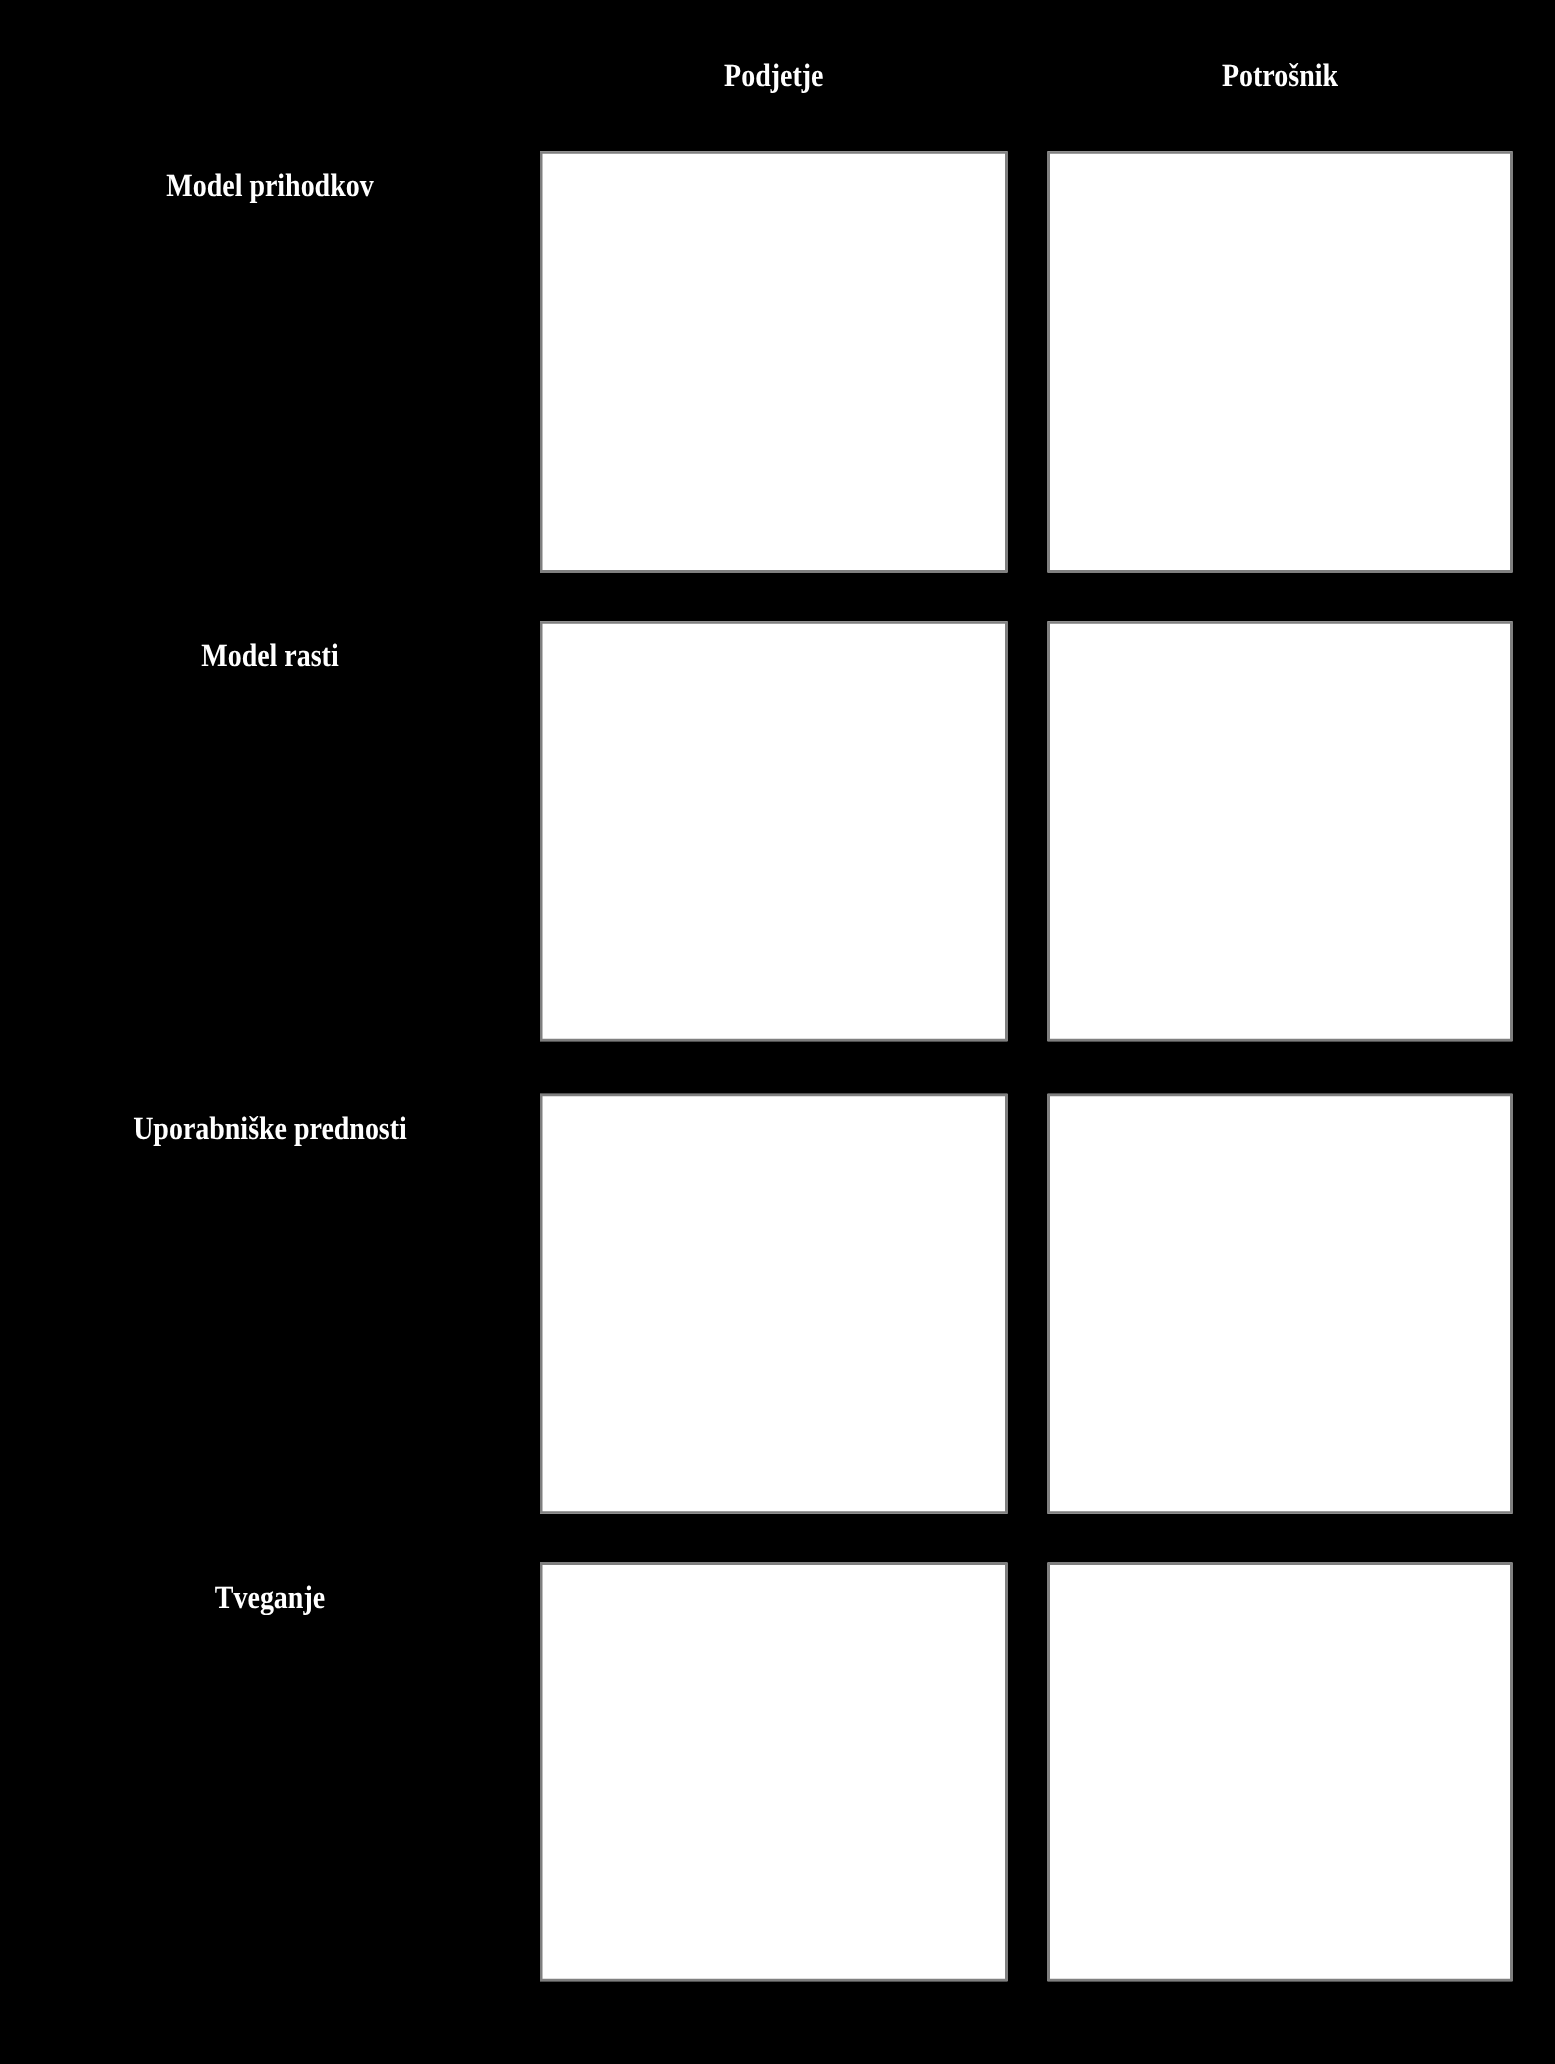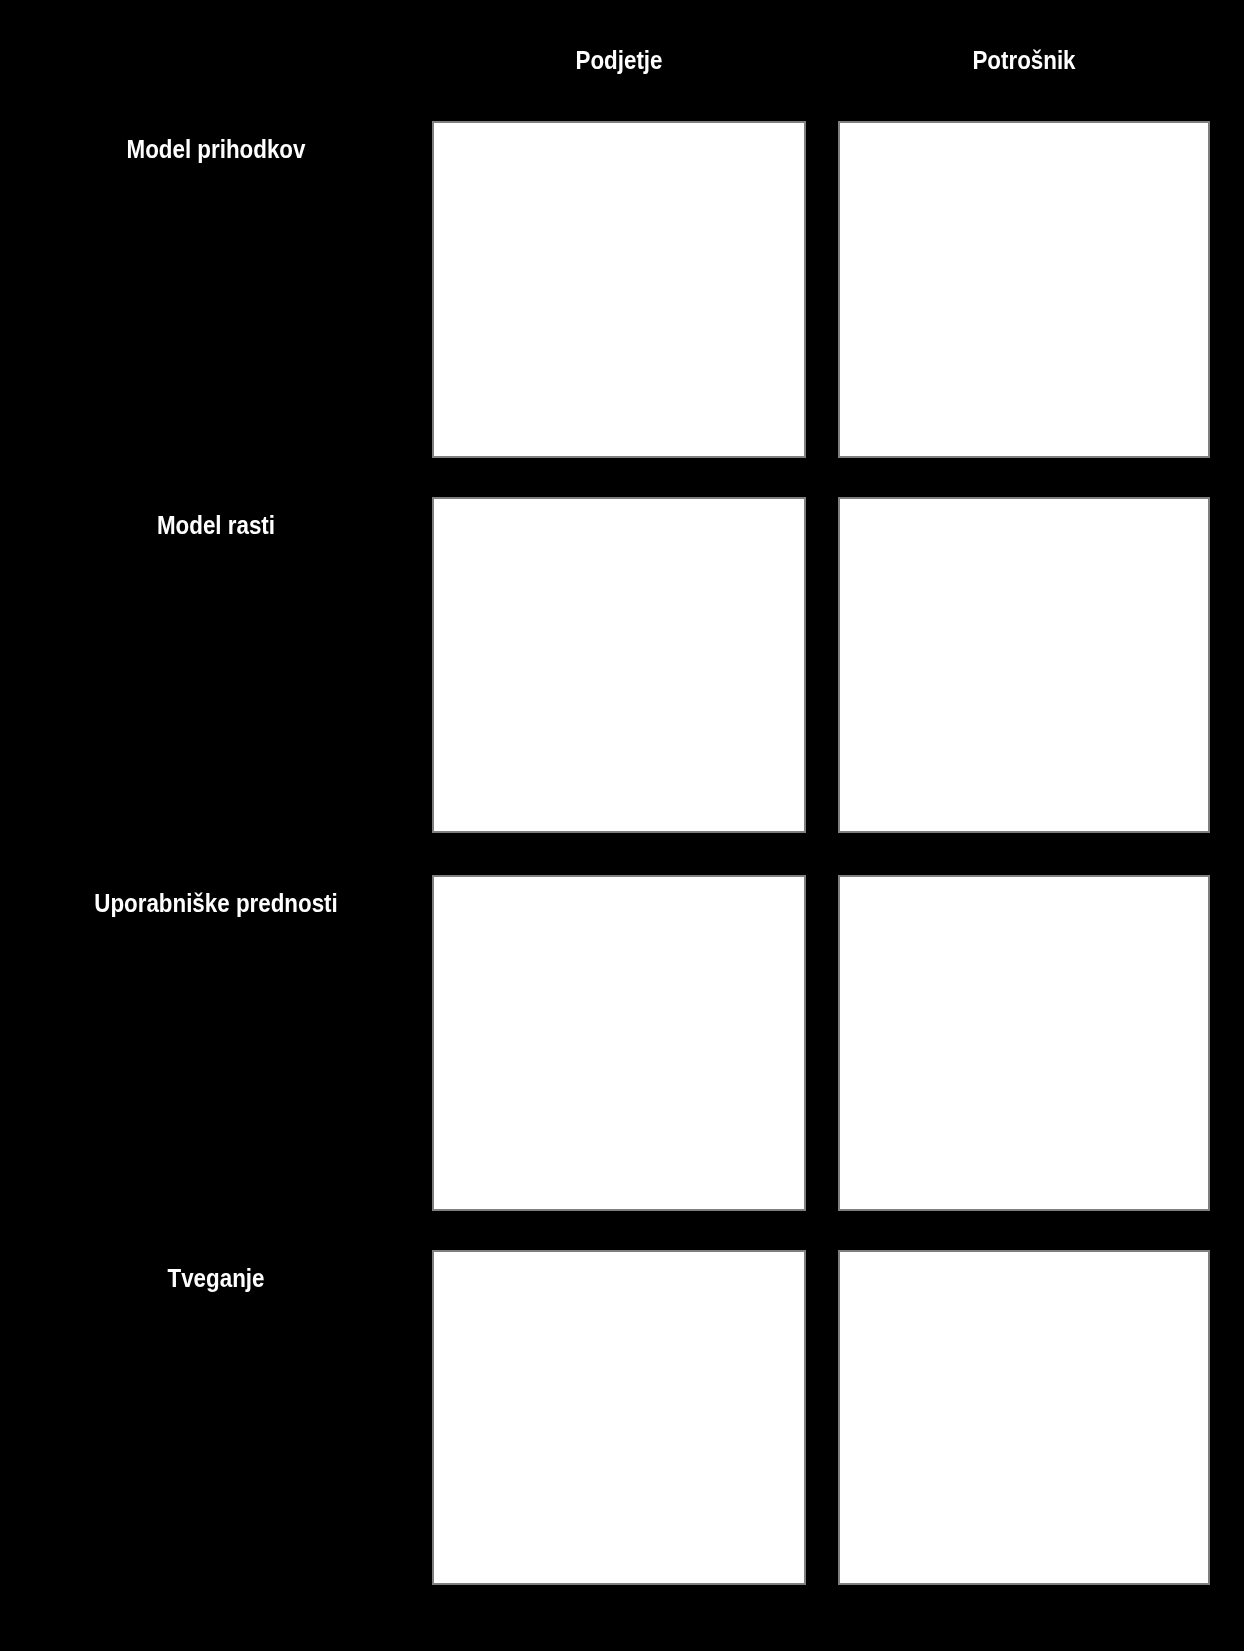--- a/index.html
+++ b/index.html
@@ -11,21 +11,21 @@
   }
   * { margin: 0; padding: 0; box-sizing: border-box; }
   html, body {
     background: var(--background);
   }
   .page {
     position: relative;
     width: 1244px;
     height: 1651px;
     background: var(--background);
-    font-family: Liberation Sans, sans-serif;
+    font-family: Liberation Serif, serif;
     color: var(--text);
     overflow: hidden;
   }
   .grid {
     position: absolute;
     top: 0;
     left: 0;
     display: grid;
     grid-template-columns: 432px 374px 32px 372px;
     grid-template-rows: 121px 337px 39px 336px 42px 336px 39px 335px;

